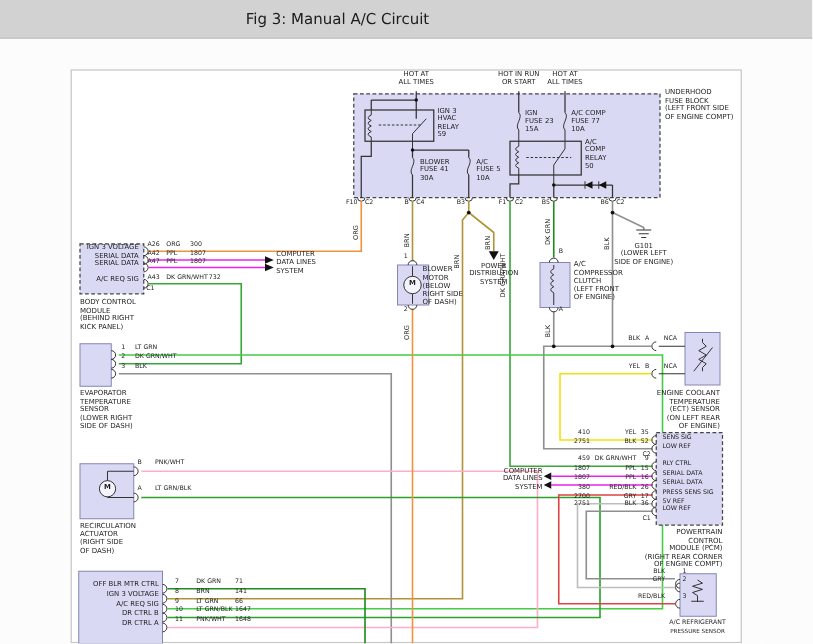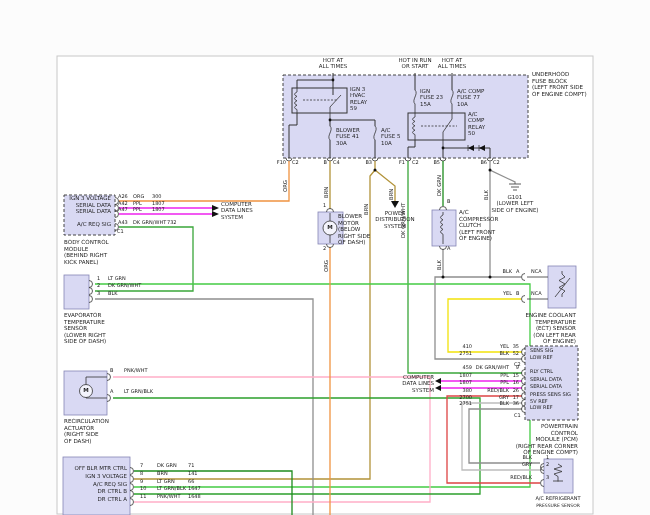--- a/index.html
+++ b/index.html
@@ -28,20 +28,23 @@
   .w-org{stroke:#f09340;}  .w-brn{stroke:#b29339;}  .w-ppl{stroke:#ee22ee;}
   .w-dgw{stroke:#3aa63a;}  .w-ltg{stroke:#44cc44;}  .w-dkg{stroke:#1e8c1e;}
   .w-lgb{stroke:#2ca02c;}  .w-pnk{stroke:#ffaec8;}  .w-blk{stroke:#8f8f8f;}
   .w-yel{stroke:#f2e20a;}  .w-red{stroke:#dd4444;}  .w-gry{stroke:#bdbdbd;}
   .fillk{fill:#111;stroke:none;}
 </style>
 </head>
 <body>
 
 <div id="stage">
+  <div id="titlebar">
+    <span class="t">Fig 3: Manual A/C Circuit</span>
+  </div>
 
   <svg width="650" height="515" viewBox="0 0 650 515">
 
     <rect class="frame" x="57" y="56" width="536" height="458"></rect>
 
     <g>
       <rect class="dbox" x="283" y="75" width="245" height="83"></rect>
 
       <path class="k" d="M333,73 V95 M333,80 H297 M297,80 V88 M415,73 V90 M452,73 V90"></path>
 

